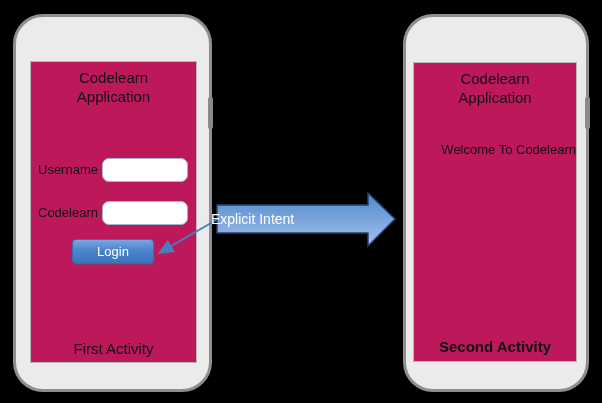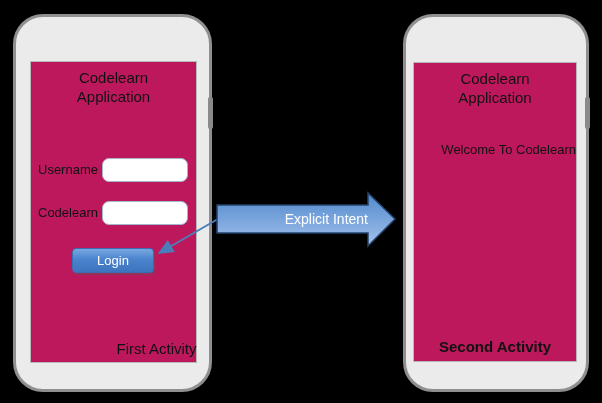--- a/index.html
+++ b/index.html
@@ -32,39 +32,39 @@
   .row-password{top:139px;}
   .field-label{
     position:absolute;left:0;top:0;height:24px;line-height:24px;font-size:13px;color:#111;
   }
   .text-input{
     position:absolute;left:64px;top:0;width:86px;height:24px;box-sizing:border-box;
     border:1px solid #a4b6cf;border-radius:7px;background:#fff;
     font-family:"Liberation Sans",sans-serif;font-size:12px;padding:0 6px;outline:none;
   }
   .login-btn{
-    position:absolute;left:41px;top:186px;width:82px;height:25px;
+    position:absolute;left:41px;top:177px;width:82px;height:25px;
     border:1px solid #3a6cb2;border-radius:4px;
     background:linear-gradient(to bottom,#79a7e0 0%,#4a84cd 45%,#3d74be 100%);
     color:#fff;font-family:"Liberation Sans",sans-serif;font-size:13px;
     box-shadow:1px 2px 2px rgba(90,90,90,0.45);cursor:pointer;
   }
   .activity-label{
     position:absolute;left:0;width:100%;text-align:center;font-size:15px;color:#111;
   }
-  .activity-first{top:278px;padding-left:43px;}
+  .activity-first{top:278px;}
   .activity-second{top:275px;font-weight:bold;}
   .message{
     position:absolute;top:78px;left:0;width:100%;text-align:right;
     font-size:13px;line-height:18px;color:#111;
   }
   .arrow-svg{position:absolute;left:0;top:0;width:602px;height:403px;pointer-events:none;}
   .arrow-label{
-    position:absolute;left:217px;top:205px;width:151px;height:28px;line-height:28px;
-    text-align:right;color:#fff;font-size:14px;pointer-events:none;
+    position:absolute;left:211px;top:205px;width:151px;height:28px;line-height:28px;
+    text-align:left;color:#fff;font-size:14px;pointer-events:none;
   }
 </style>
 </head>
 <body>
 
 <div class="stage">
 
   <div class="phone phone-left">
     <div class="side-button"></div>
   </div>

